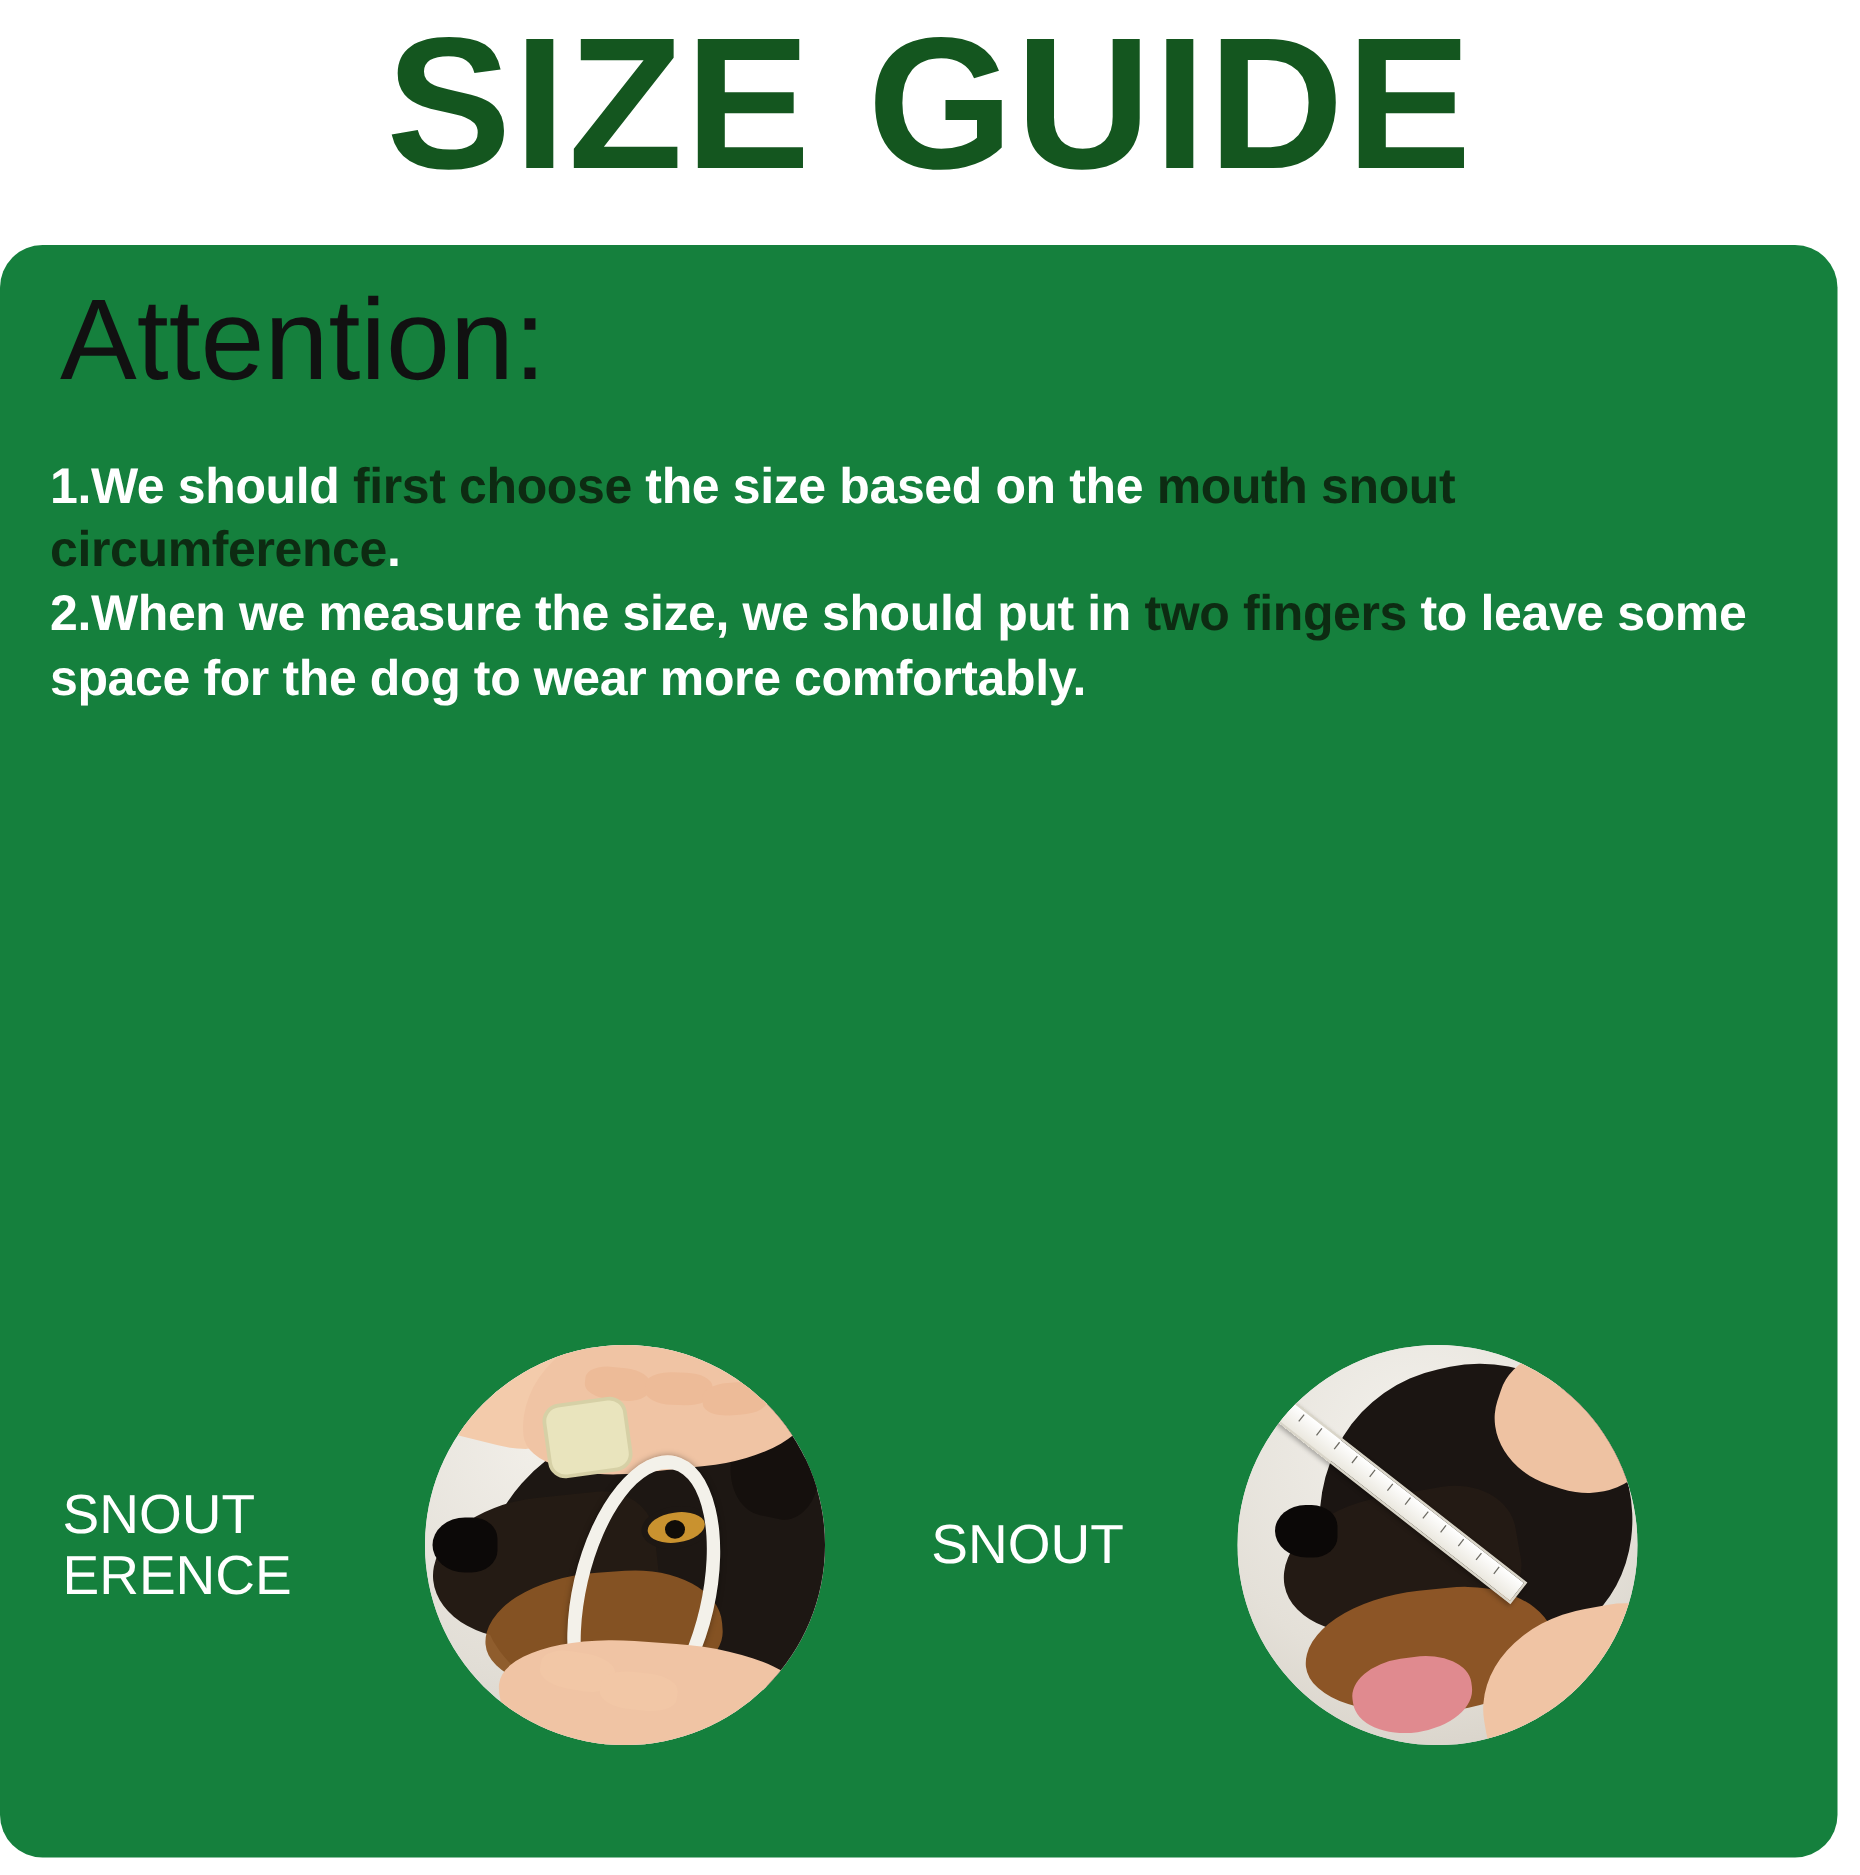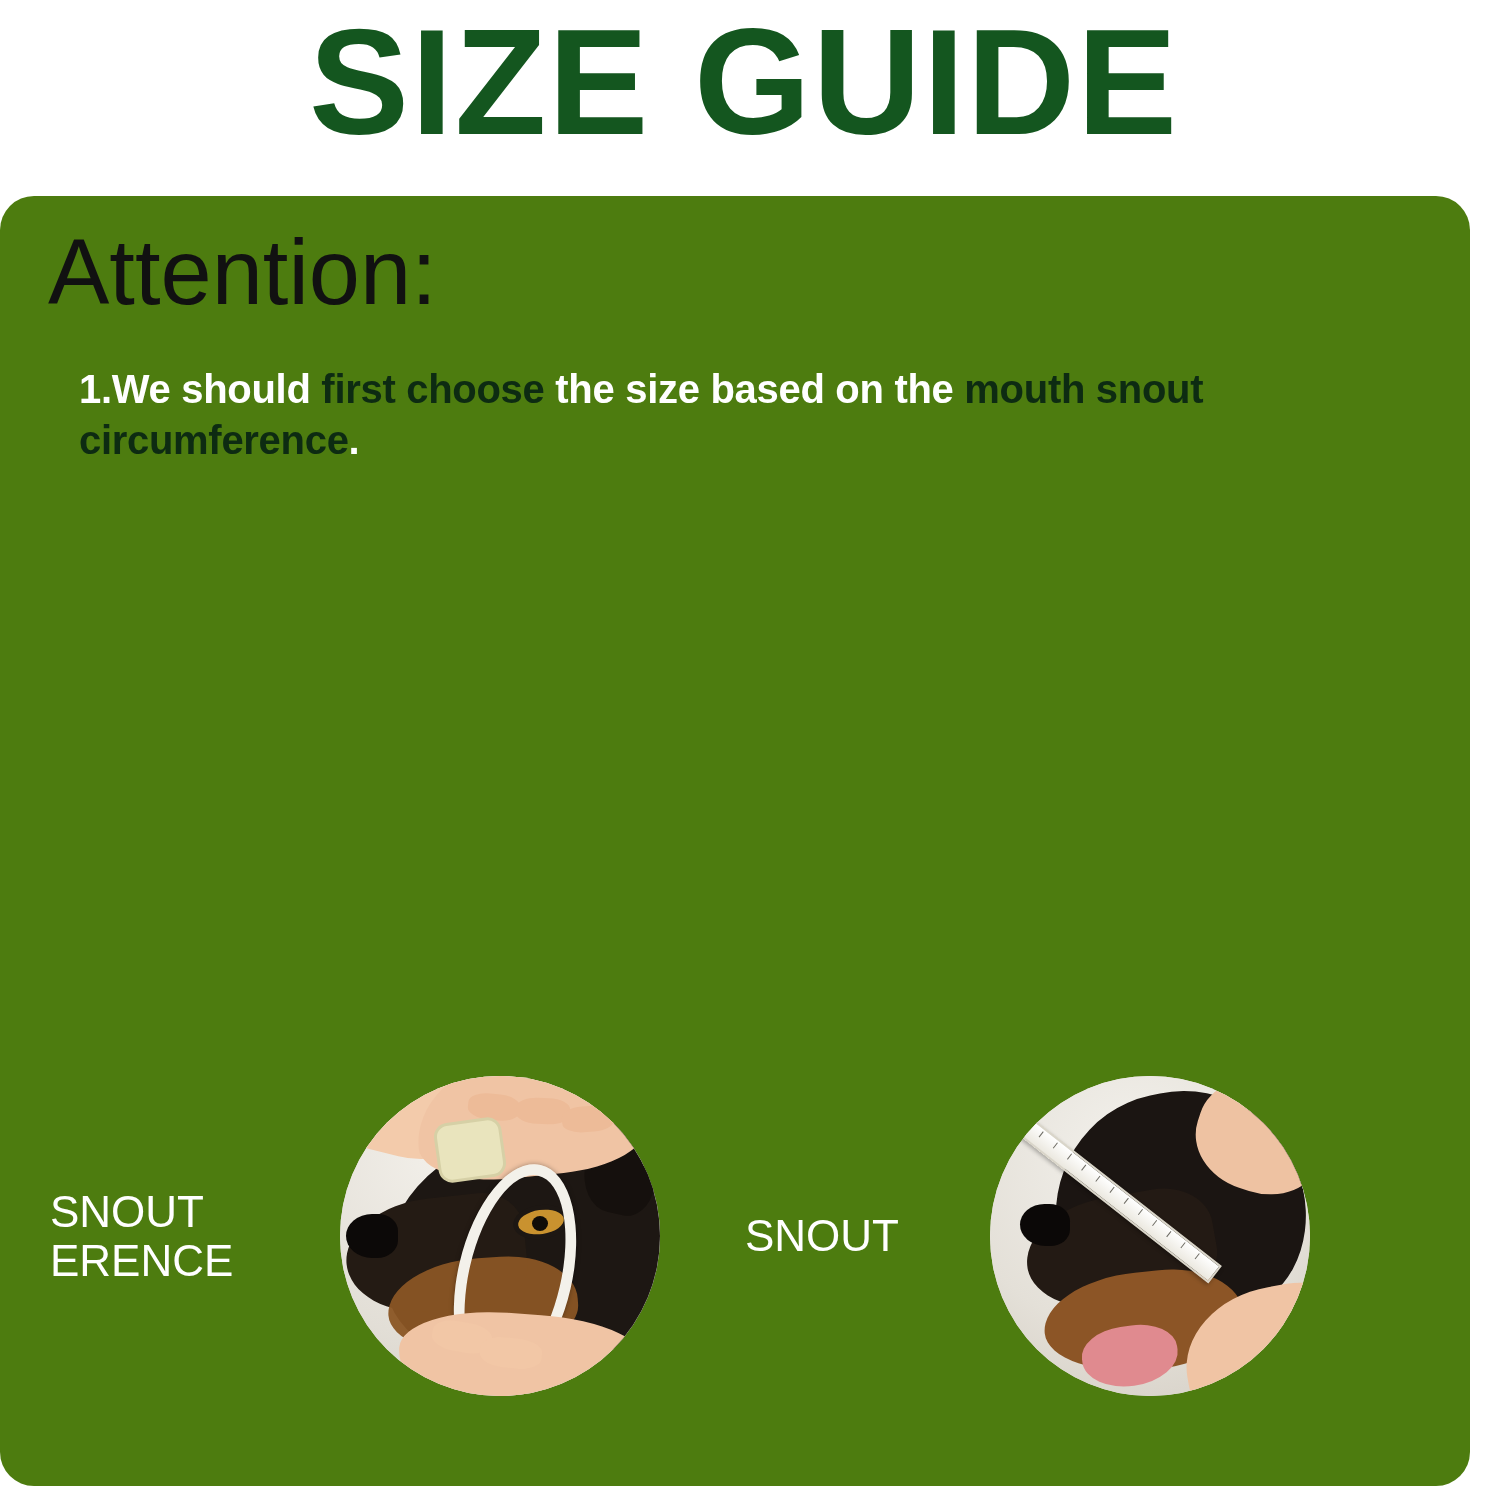--- a/index.html
+++ b/index.html
@@ -31,21 +31,21 @@
     letter-spacing: 2px;
     color: #14561f;
     font-family: "Liberation Sans", sans-serif;
   }
   .card {
     position: absolute;
     top: 196px;
     left: 0px;
     width: 1470px;
     height: 1290px;
-    background: #4d7c0f;
+    background: #15803d;
     border-radius: 34px;
     overflow: hidden;
   }
   .attention {
     position: absolute;
     top: 28px;
     left: 48px;
     font-size: 92px;
     line-height: 1.05;
     color: #111111;
@@ -55,21 +55,20 @@
   .rules {
     position: absolute;
     top: 168px;
     left: 40px;
     width: 1400px;
     font-size: 40px;
     line-height: 1.28;
     color: #ffffff;
     font-weight: bold;
     letter-spacing: -0.3px;
-    margin-left: 39px;
   }
   .rules .dark {
     color: #0d2b12;
   }
   .examples {
     position: absolute;
     top: 472px;
     left: 40px;
     width: 1420px;
     font-size: 42px;
@@ -304,20 +303,21 @@
 <div class="page">
 
   <div class="title">SIZE GUIDE</div>
 
   <div class="card">
 
     <div class="attention">Attention:</div>
 
     <div class="rules">
       <div id="rule-1-el"><span>1.We should </span><span class="dark">first choose</span><span> the size based on the </span><span class="dark">mouth snout circumference</span><span>.</span></div>
+      <div id="rule-2-el"><span>2.When we measure the size, we should put in </span><span class="dark">two fingers</span><span> to leave some space for the dog to wear more comfortably.</span></div>
     </div>
 
     <div class="examples">
     </div>
 
     <div class="photos">
 
       <div class="photo-block left">
         <div class="caption" id="cap-1">
             <div>SNOUT</div>

